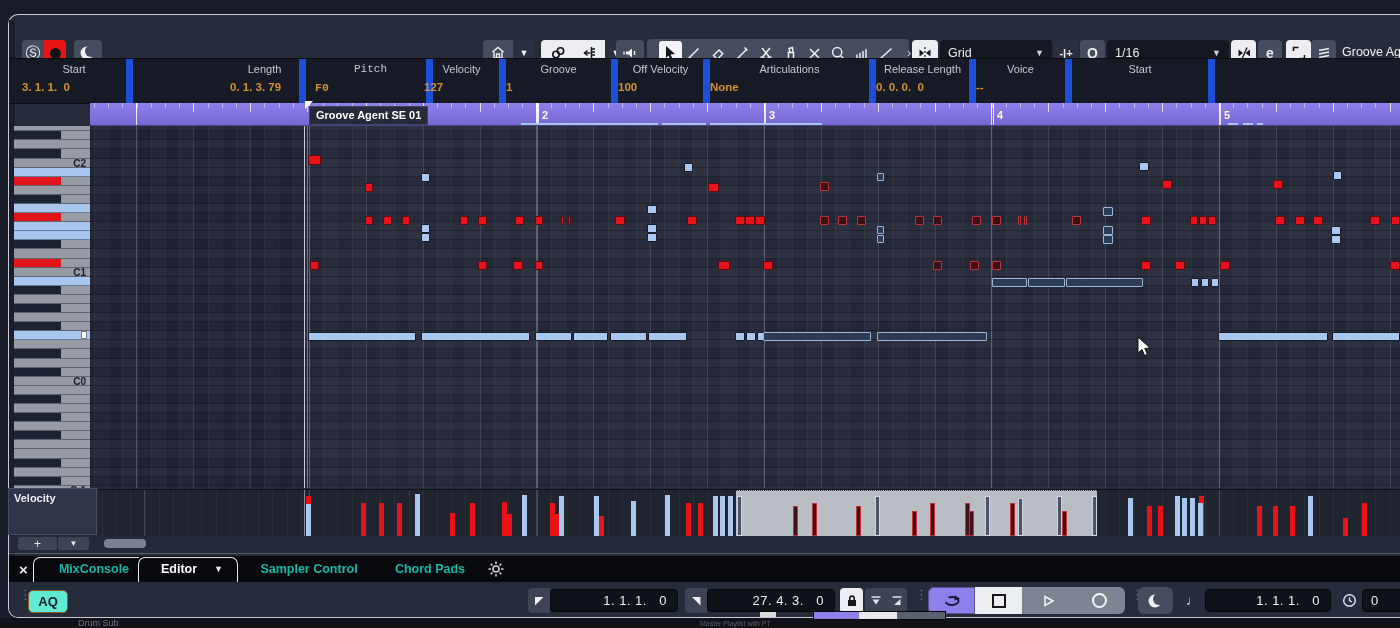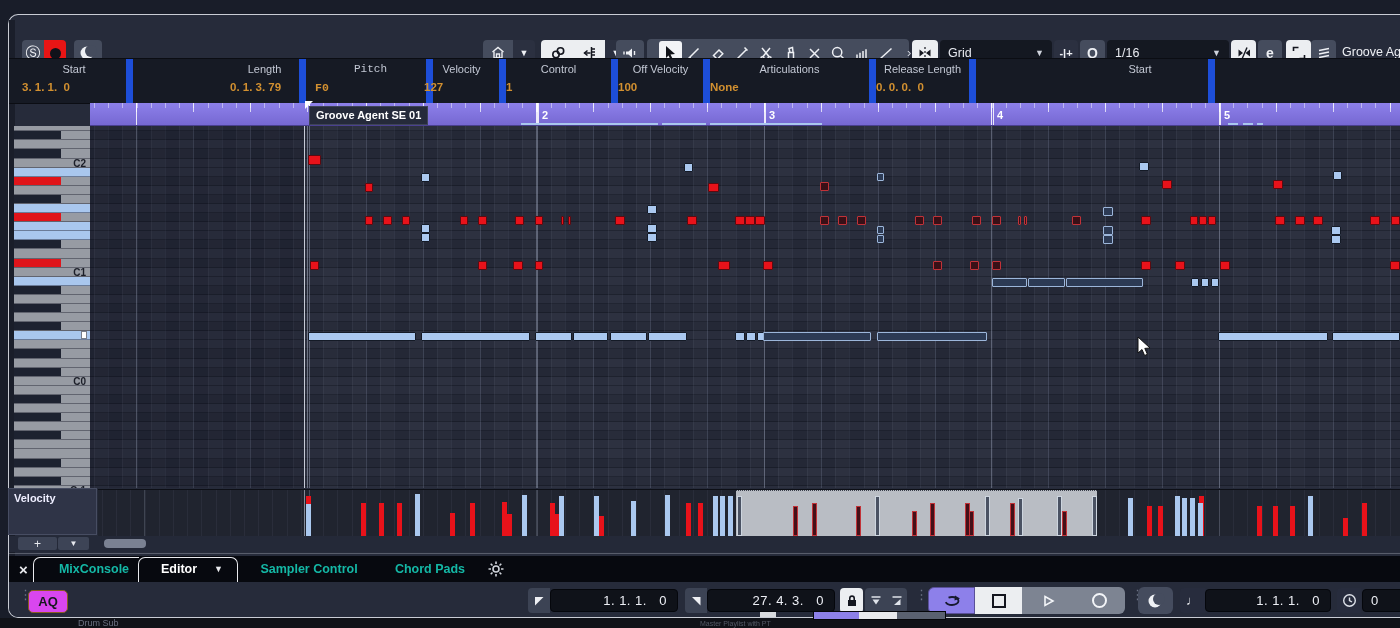--- a/index.html
+++ b/index.html
@@ -278,34 +278,38 @@
       </div>
       <div class="if-col" style="left: 306px; width: 118px; font-family: Liberation Mono, monospace;">
         <div class="if-lab">Pitch</div>
         <div class="if-val">F0</div>
       </div>
       <div class="if-col" style="left: 415px; width: 82px;">
         <div class="if-lab">Velocity</div>
         <div class="if-val">127</div>
       </div>
       <div class="if-col" style="left: 497px; width: 112px;">
-        <div class="if-lab">Control</div>
+        <div class="if-lab">Groove</div>
         <div class="if-val">1</div>
       </div>
       <div class="if-col" style="left: 609px; width: 92px;">
         <div class="if-lab">Off Velocity</div>
         <div class="if-val">100</div>
       </div>
       <div class="if-col" style="left: 701px; width: 166px;">
         <div class="if-lab">Articulations</div>
         <div class="if-val">None</div>
       </div>
       <div class="if-col" style="left: 867px; width: 100px;">
         <div class="if-lab">Release Length</div>
         <div class="if-val">0. 0. 0.  0</div>
+      </div>
+      <div class="if-col" style="left: 967px; width: 96px;">
+        <div class="if-lab">Voice</div>
+        <div class="if-val">--</div>
       </div>
       <div class="if-col" style="left: 1063px; width: 143px;">
         <div class="if-lab">Start</div>
         <div class="if-val"></div>
       </div>
     </div>
 
   <div class="abs" style="left:9px;top:103px;width:81px;height:23px;background:#2024
 
 31;"></div>
@@ -653,21 +657,21 @@
     <span class="tab" style="left:248px;width:104px;justify-content:center;">Sampler Control</span>
     <span class="tab" style="left:382px;width:78px;justify-content:center;">Chord Pads</span>
     <svg class="abs" style="left:478px;top:4px;" width="18" height="18" fill="none" stroke="#cfd3da" stroke-width="1.6">
       <circle cx="9" cy="9" r="3"></circle>
         <path d="M9 4 V1.5 M9 14 V16.5 M4 9 H1.5 M14 9 H16.5 M5.5 5.5 L3.7 3.7 M12.5 12.5 L14.3 14.3 M12.5 5.5 L14.3 3.7 M5.5 12.5 L3.7 14.3"></path>
     </svg>
   </div>
 
   <div id="transport">
     <div class="grip" style="left:10px;">⋮</div>
-    <div class="tbtn" style="left:19px;width:40px;height:23px;top:8px;background:#d946ef;border-radius:5px;border:1px solid #8a5c20;">
+    <div class="tbtn" style="left:19px;width:40px;height:23px;top:8px;background:#5eead4;border-radius:5px;border:1px solid #8a5c20;">
       <span style="color:#17191f;font-weight:bold;font-size:13px;">AQ</span>
     </div>
 
     <div class="tbtn" style="left:519px;width:22px;border-radius:4px 0 0 4px;">
       <svg width="16" height="16">
           <path d="M4 4 H12.5 L4 12.5 Z" fill="#eef0f4"></path>
         </svg>
     </div>
     <div class="tdisp" style="left:541px;width:128px;">
       <span>1. 1. 1.   0</span>

